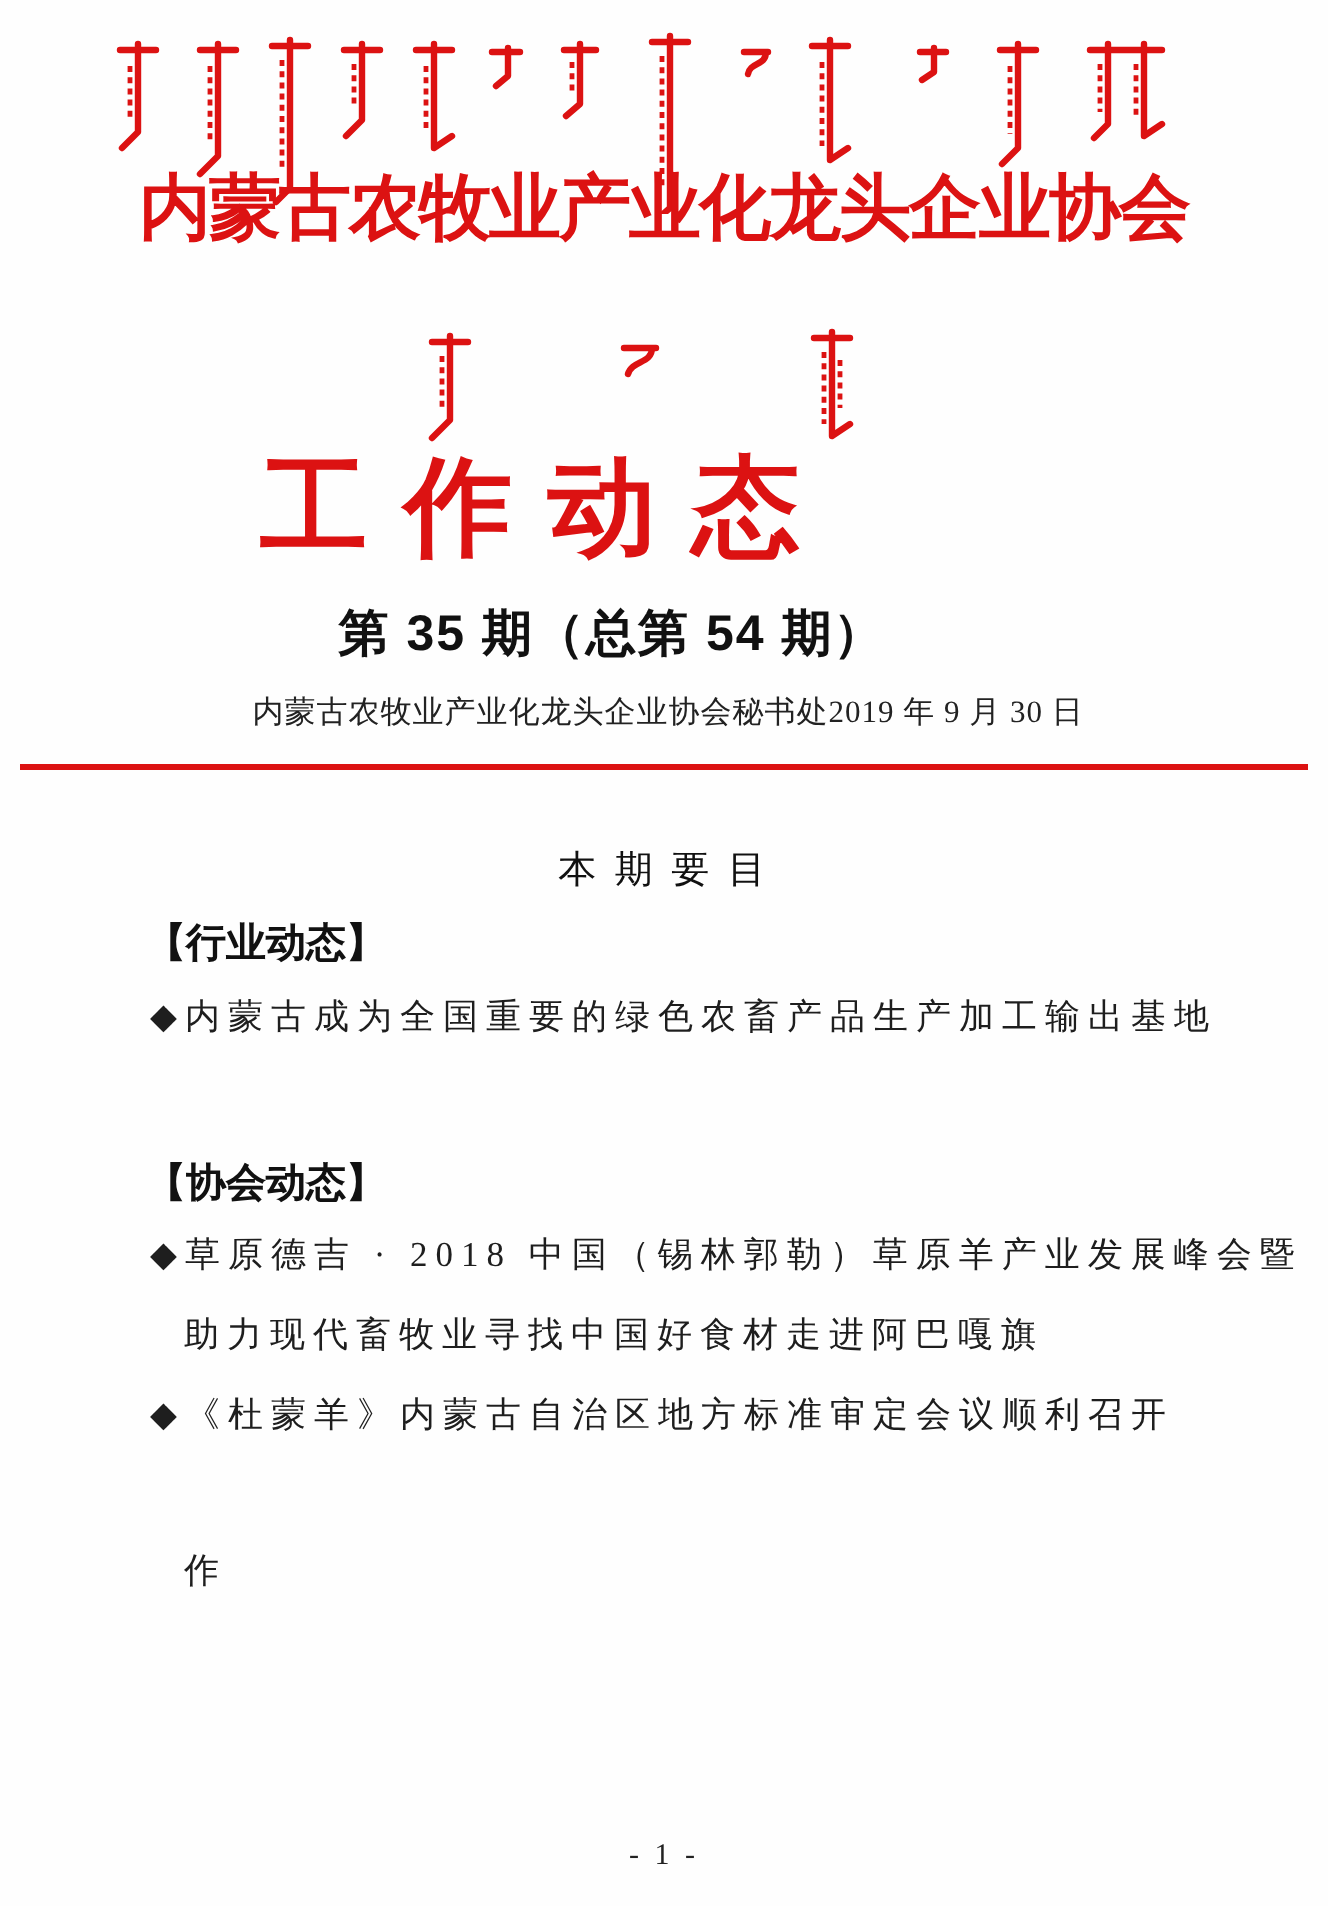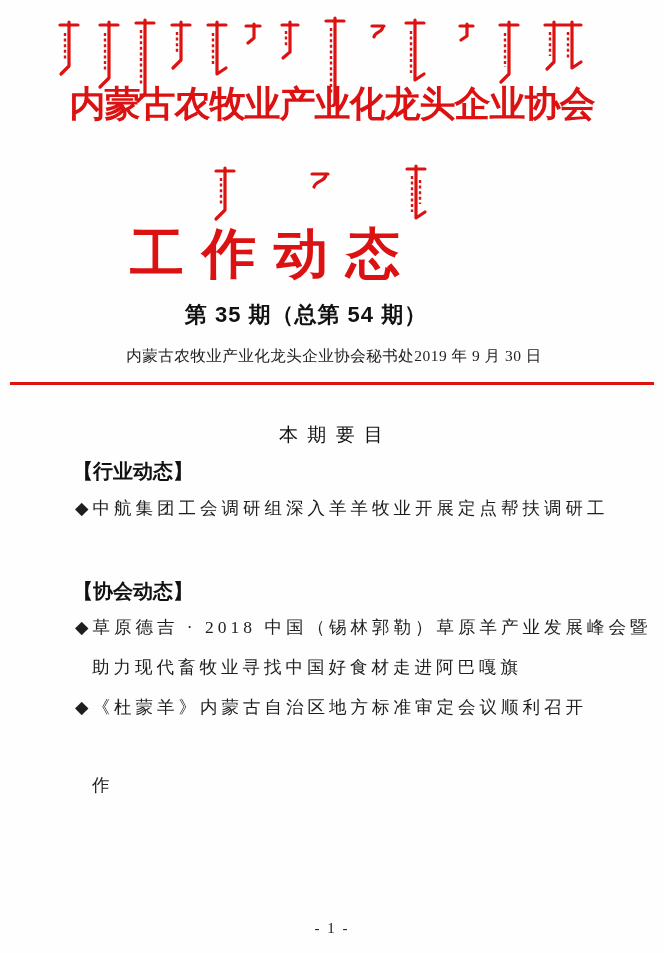--- a/index.html
+++ b/index.html
@@ -35,21 +35,21 @@
     text-align:center;
     font-size:54px;font-weight:bold;
     letter-spacing:18px;text-indent:18px;
     color:var(--red);
     white-space:nowrap;
   }
   .issue-line{
     position:absolute;top:300px;left:0;width:612px;
     text-align:center;
     font-family:"Liberation Sans","DejaVu Sans",sans-serif;
-    font-size:22px;font-weight:bold;
+    font-size:25px;font-weight:bold;
     letter-spacing:1px;
     color:#111;
     white-space:nowrap;
   }
   .info-row{
     position:absolute;top:346px;left:0;width:664px;
     box-sizing:border-box;
     padding:0 72px 0 76px;
     display:flex;justify-content:center;align-items:baseline;
     font-size:15.5px;color:#222;
@@ -166,21 +166,21 @@
     <span>内蒙古农牧业产业化龙头企业协会秘书处</span>
     <span>2019 年 9 月 30 日</span>
   </div>
 
   <div class="red-rule"></div>
 
   <div class="toc-title">本 期 要 目</div>
 
   <div class="t-line t-heading" style="top:458px">【行业动态】</div>
 
-  <div class="t-line t-item" style="top:496px">◆中航集团工会调研组深入羊羊牧业开展定点帮扶调研工</div>
+  <div class="t-line t-item" style="top:496px">◆内蒙古成为全国重要的绿色农畜产品生产加工输出基地</div>
 
   <div class="t-line t-heading" style="top:578px">【协会动态】</div>
 
   <div class="t-line t-item" style="top:615px">◆草原德吉 · 2018 中国（锡林郭勒）草原羊产业发展峰会暨</div>
   <div class="t-line t-item cont" style="top:655px">助力现代畜牧业寻找中国好食材走进阿巴嘎旗</div>
 
   <div class="t-line t-item" style="top:695px">◆《杜蒙羊》内蒙古自治区地方标准审定会议顺利召开</div>
 
   <div class="t-line t-item cont" style="top:773px">作</div>
 

